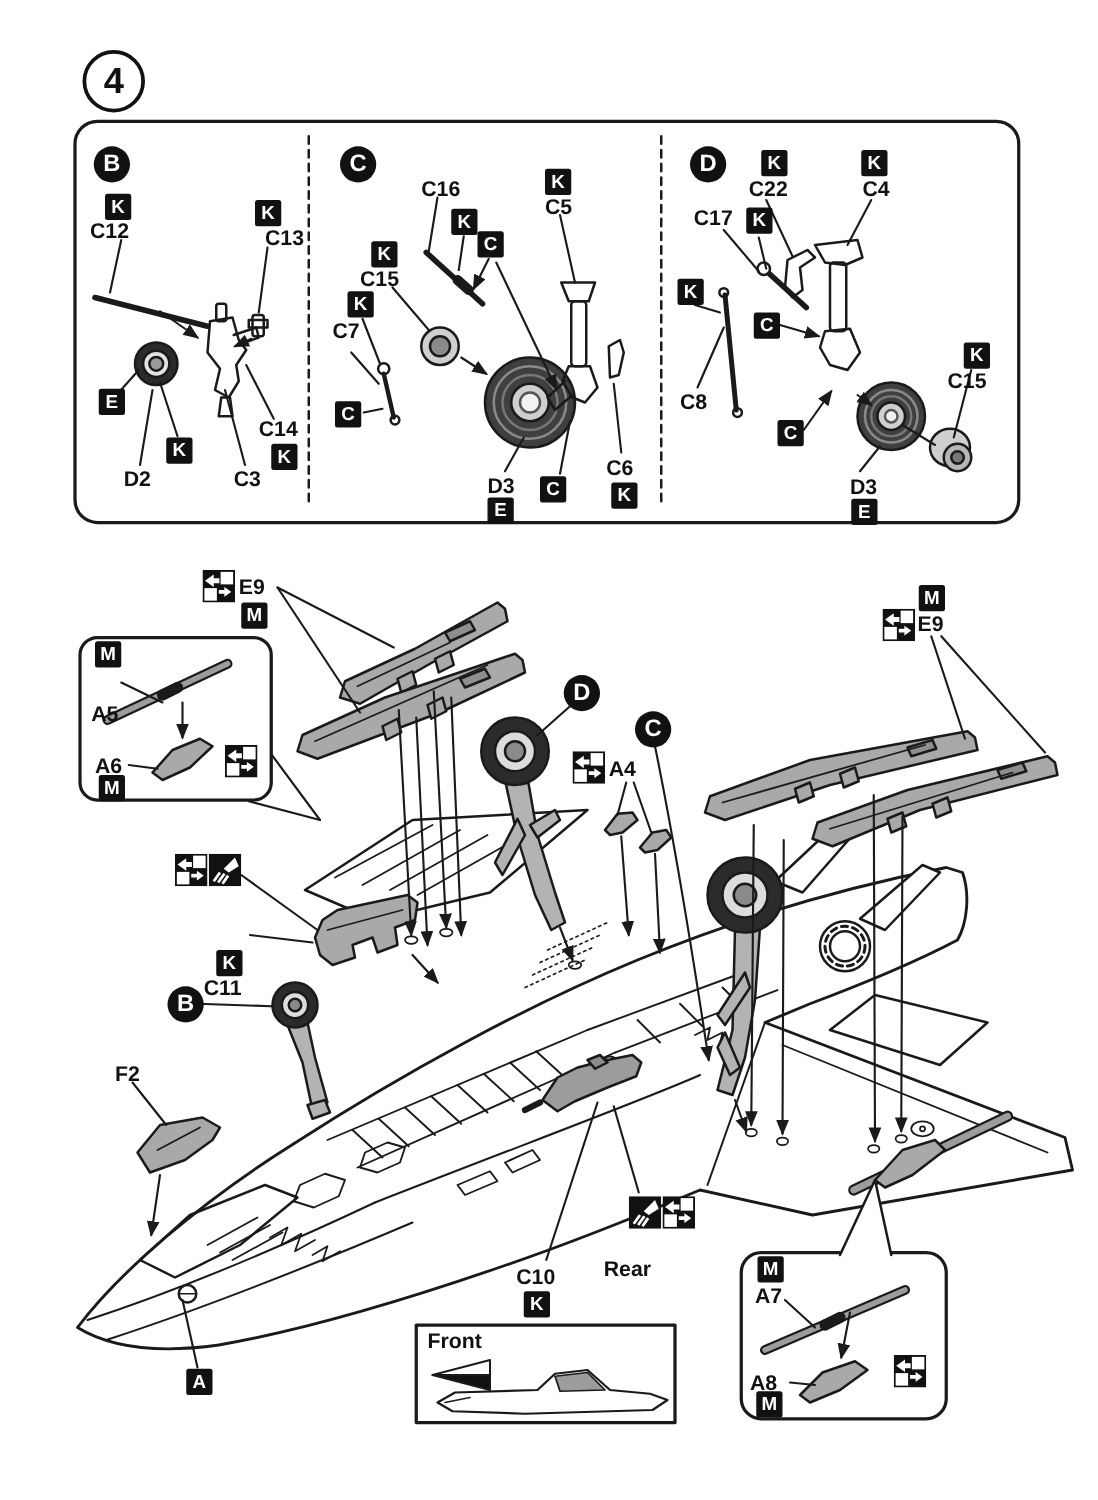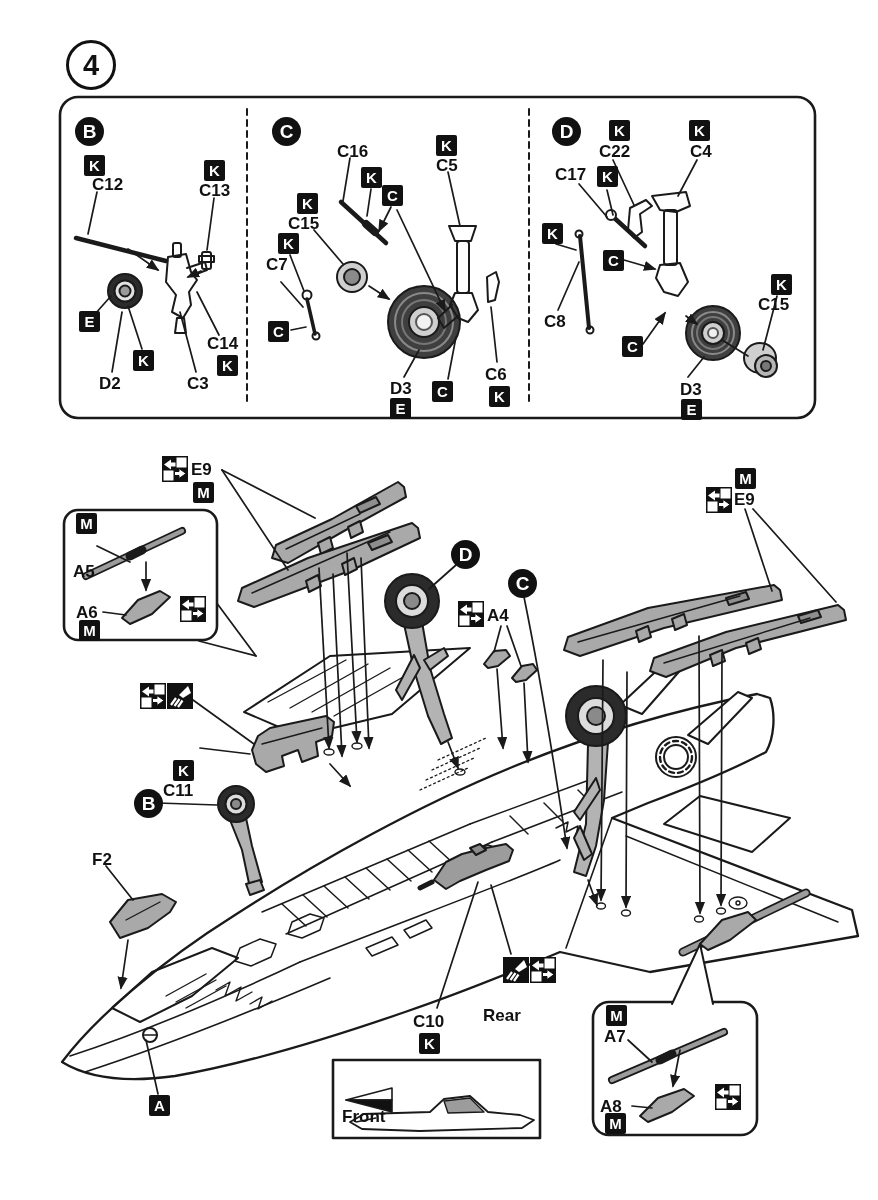--- a/index.html
+++ b/index.html
@@ -350,23 +350,23 @@
     <line x1="437" y1="1008" x2="478" y2="882"></line>
     <line x1="491" y1="885" x2="511" y2="954"></line>
   </g>
 </g>
 </svg>
 
 <div class="step">4</div>
 
 <div class="ci" style="left:75px;top:117px">B</div>
 <div class="bx" style="left:84px;top:155px">K</div>
-<div class="t" style="left:92px;top:176px">C12</div>
+<div class="t" style="left:72px;top:176px">C12</div>
 <div class="bx" style="left:204px;top:160px">K</div>
-<div class="t" style="left:199px;top:182px">C13</div>
+<div class="t" style="left:212px;top:182px">C13</div>
 <div class="bx" style="left:79px;top:311px">E</div>
 <div class="bx" style="left:133px;top:350px">K</div>
 <div class="t" style="left:99px;top:375px">D2</div>
 <div class="t" style="left:187px;top:375px">C3</div>
 <div class="t" style="left:207px;top:335px">C14</div>
 <div class="bx" style="left:217px;top:355px">K</div>
 
 <div class="ci" style="left:272px;top:117px">C</div>
 <div class="t" style="left:337px;top:143px">C16</div>
 <div class="bx" style="left:361px;top:167px">K</div>
@@ -488,21 +488,21 @@
 <div class="ic" style="left:530px;top:957px">
   <svg viewBox="0 0 26 26">
         <rect width="26" height="26" fill="#111"></rect>
         <rect x="14.5" y="1.5" width="10" height="10" fill="#fff"></rect>
         <rect x="1.5" y="14.5" width="10" height="10" fill="#fff"></rect>
         <path d="M2,8.5 L9,3.5 V6.5 H13.5 V10.5 H9 V13.5 Z" fill="#fff"></path>
         <path d="M24,17.5 L17,12.5 V15.5 H12.5 V19.5 H17 V22.5 Z" fill="#fff" stroke="#111"></path>
       </svg>
 </div>
 
-<div class="t" style="left:342px;top:1108px">Front</div>
+<div class="t" style="left:342px;top:1064px">Front</div>
 <div class="t" style="left:483px;top:1007px">Rear</div>
 
 <div class="bx" style="left:606px;top:1005px">M</div>
 <div class="t" style="left:604px;top:1028px">A7</div>
 <div class="t" style="left:600px;top:1098px">A8</div>
 <div class="bx" style="left:605px;top:1113px">M</div>
 <div class="ic" style="left:715px;top:1084px">
   <svg viewBox="0 0 26 26">
         <rect width="26" height="26" fill="#111"></rect>
         <rect x="14.5" y="1.5" width="10" height="10" fill="#fff"></rect>

